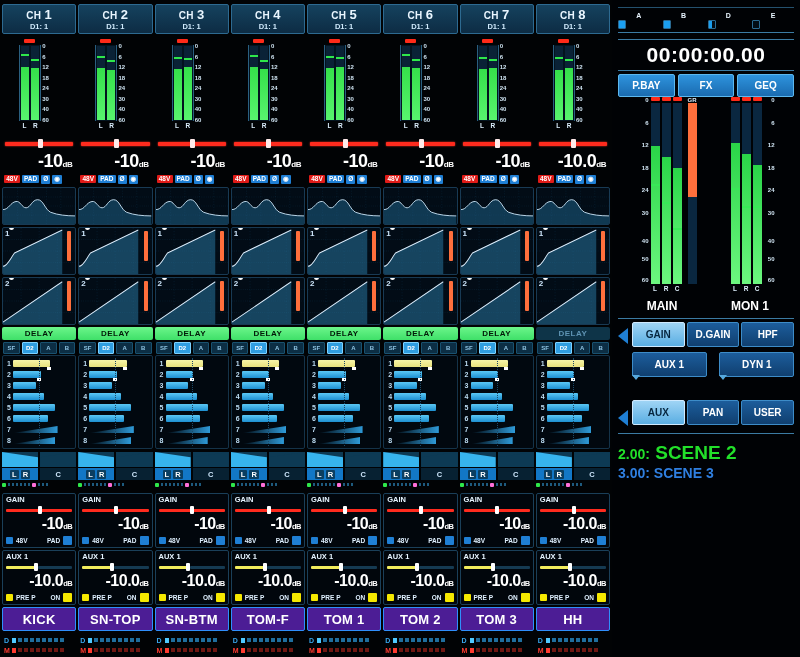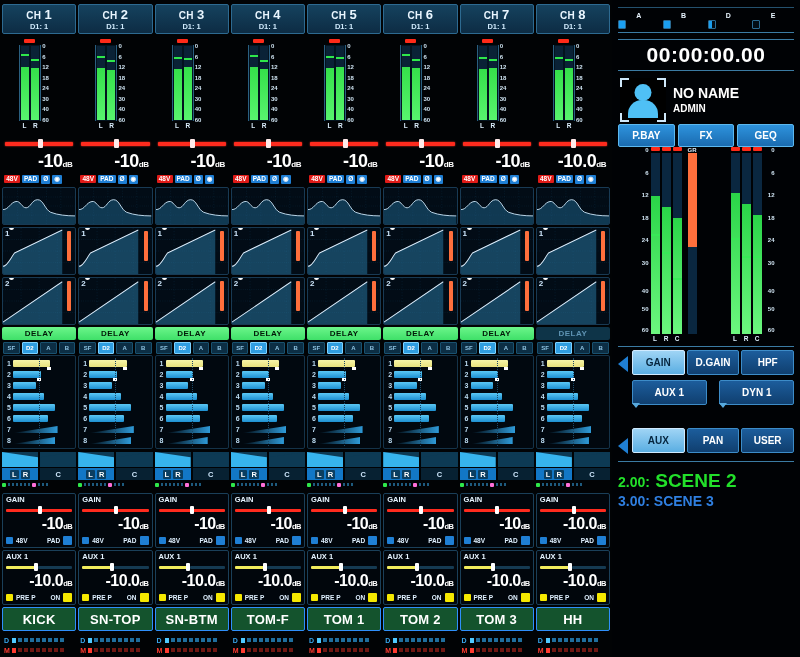--- a/index.html
+++ b/index.html
@@ -243,21 +243,21 @@
     font-size: 6.5px; color: #dff0ff; font-weight: bold;
   }
   .ctl-panel .foot .sq { width: 7px; height: 7px; border-radius: 1px; }
   .ctl-panel .foot .sq.blue { background: #1f7fd4; }
   .ctl-panel .foot .sq.yel { background: #f5e800; }
   .ctl-panel .foot .sq.big { width: 9px; height: 9px; }
   .ctl-panel .foot .sp { flex: 1 1 auto; }
 
   
   .name-plate {
-    height: 24px; background: #14532d; border: 1px solid #2f8ffb;
+    height: 24px; background: #4c1d95; border: 1px solid #2f8ffb;
     border-radius: 2px;
     display: flex; align-items: center; justify-content: center;
     color: #fff; font-size: 13px; font-weight: bold; letter-spacing: .3px;
   }
   
   .dm {
     height: 24px; padding: 1px 2px;
     display: flex; flex-direction: column; justify-content: space-evenly;
   }
   .dm .ln { display: flex; align-items: center; gap: 2px; height: 8px; }
@@ -2419,34 +2419,20 @@
 
     <div class="hr"></div>
 
 
     <div class="hr"></div>
 
     <div class="tc">00:00:00.00</div>
 
     <div class="hr"></div>
 
-    <div class="userrow">
-      <div class="avatar">
-        <span class="brk tl"></span>
-        <span class="brk tr"></span>
-        <span class="brk bl"></span>
-        <span class="brk br"></span>
-        <span class="head"></span>
-        <span class="body"></span>
-      </div>
-      <div class="utxt">
-        <div class="nm">NO NAME</div>
-        <div class="rl">ADMIN</div>
-      </div>
-    </div>
 
     <div class="btnrow3" id="topbtns">
         <div class="bigbtn">P.BAY</div>
         <div class="bigbtn">FX</div>
         <div class="bigbtn">GEQ</div>
       </div>
 
 
     <div class="bigmeters" id="bigmeters">
   <div class="mgroup">
@@ -2525,20 +2511,24 @@
             <span style="top:34.5%">18</span>
             <span style="top:46%">24</span>
             <span style="top:57.5%">30</span>
             <span style="top:72%">40</span>
             <span style="top:81%">50</span>
             <span style="top:92%">60</span>
           </div>
   </div>
       </div>
 
+    <div class="mmrow" id="buslabels">
+        <div>MAIN</div>
+        <div>MON 1</div>
+      </div>
 
     <div class="hr"></div>
 
     <div class="ctlgrid">
       <div class="arrow-l" style="top:6px"></div>
       <div class="rowbtns" id="ctlrow1">
           <div class="kbtn sel">GAIN</div>
           <div class="kbtn ">D.GAIN</div>
           <div class="kbtn ">HPF</div>
         </div>

